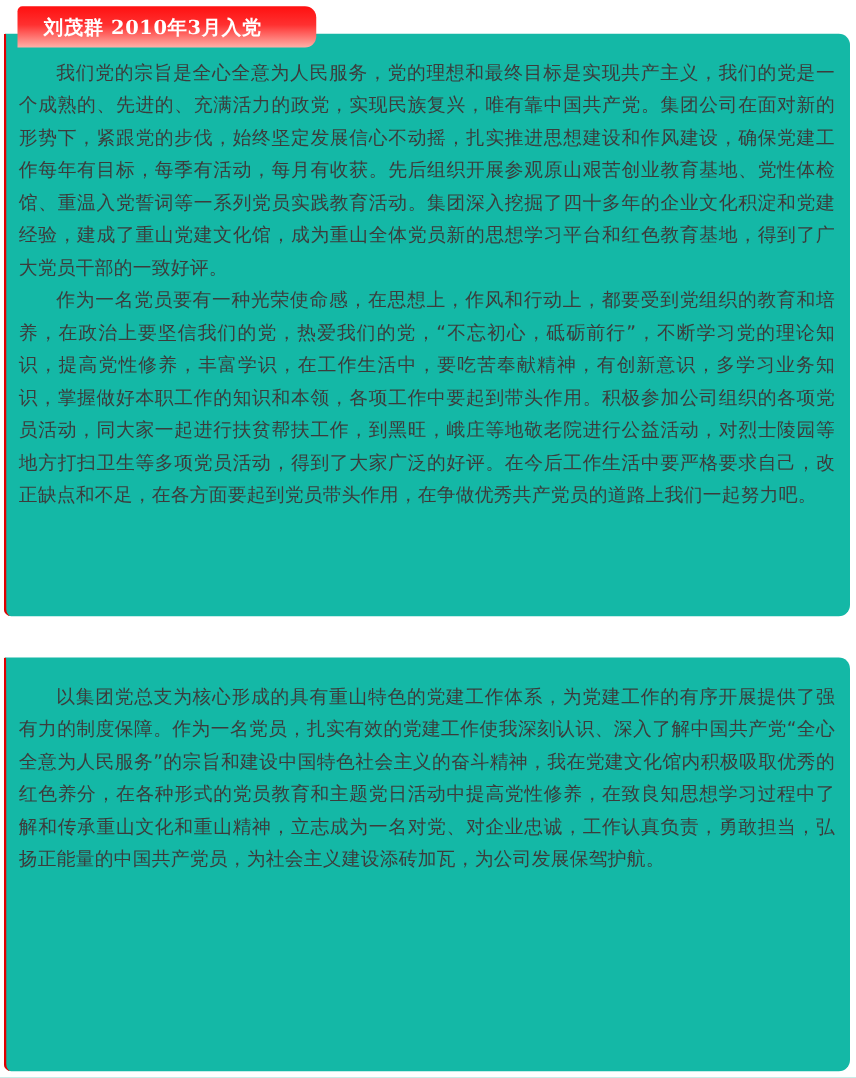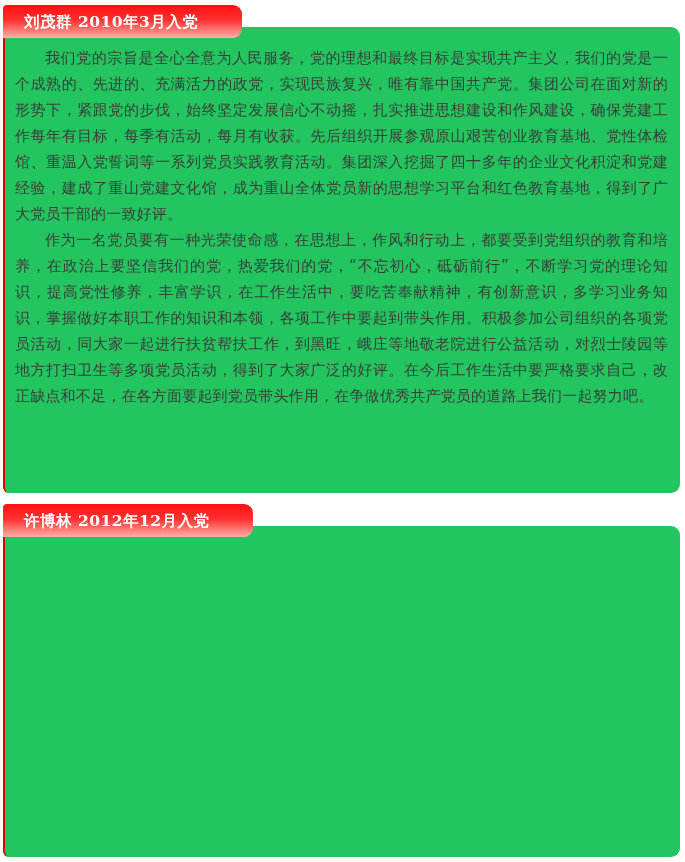--- a/index.html
+++ b/index.html
@@ -10,43 +10,43 @@
     position: absolute; left: 0; top: 0; height: 33px;
     border-radius: 4px 9px 9px 0;
     background: linear-gradient(to bottom, #ff1010 0%, #ff3030 45%, #ffb0a8 100%);
     color: #ffffff; font-family: "DejaVu Serif", "Liberation Serif", serif;
     font-size: 15.5px; font-weight: bold; line-height: 33px;
     padding-left: 21px; box-sizing: border-box; z-index: 2;
     letter-spacing: 0.5px;
   }
   .body {
     position: absolute; left: 0; right: 0; top: 22px; bottom: 0;
-    background: #22c55e;
+    background: #14b8a6;
     border-left: 2px solid #e00000;
     border-radius: 0 9px 9px 6px;
     box-sizing: border-box;
     padding: 18px 12px 0 10px;
   }
   .body p {
     margin: 0; color: #3c3c3c; font-size: 15px; line-height: 26px;
     text-indent: 2em; text-align: justify; letter-spacing: 0.2px;
   }
   #card1 { top: 5px; height: 488px; }
-  #card1 .tab { width: 239px; }
+  #card1 .tab { width: 239px; margin-left: 11px; }
   #card2 { top: 504px; height: 353px; }
   #card2 .tab { width: 250px; }
 </style>
 </head>
 <body>
 
 <div class="card" id="card1">
   <div class="tab">刘茂群  2010年3月入党</div>
   <div class="body">
     <p>我们党的宗旨是全心全意为人民服务，党的理想和最终目标是实现共产主义，我们的党是一个成熟的、先进的、充满活力的政党，实现民族复兴，唯有靠中国共产党。集团公司在面对新的形势下，紧跟党的步伐，始终坚定发展信心不动摇，扎实推进思想建设和作风建设，确保党建工作每年有目标，每季有活动，每月有收获。先后组织开展参观原山艰苦创业教育基地、党性体检馆、重温入党誓词等一系列党员实践教育活动。集团深入挖掘了四十多年的企业文化积淀和党建经验，建成了重山党建文化馆，成为重山全体党员新的思想学习平台和红色教育基地，得到了广大党员干部的一致好评。</p>
     <p>作为一名党员要有一种光荣使命感，在思想上，作风和行动上，都要受到党组织的教育和培养，在政治上要坚信我们的党，热爱我们的党，“不忘初心，砥砺前行”，不断学习党的理论知识，提高党性修养，丰富学识，在工作生活中，要吃苦奉献精神，有创新意识，多学习业务知识，掌握做好本职工作的知识和本领，各项工作中要起到带头作用。积极参加公司组织的各项党员活动，同大家一起进行扶贫帮扶工作，到黑旺，峨庄等地敬老院进行公益活动，对烈士陵园等地方打扫卫生等多项党员活动，得到了大家广泛的好评。在今后工作生活中要严格要求自己，改正缺点和不足，在各方面要起到党员带头作用，在争做优秀共产党员的道路上我们一起努力吧。</p>
   </div>
 </div>
 
 <div class="card" id="card2">
-  <div class="tab">许博林  2012年12月入党</div>
   <div class="body">
+    <p>以集团党总支为核心形成的具有重山特色的党建工作体系，为党建工作的有序开展提供了强有力的制度保障。作为一名党员，扎实有效的党建工作使我深刻认识、深入了解中国共产党“全心全意为人民服务”的宗旨和建设中国特色社会主义的奋斗精神，我在党建文化馆内积极吸取优秀的红色养分，在各种形式的党员教育和主题党日活动中提高党性修养，在致良知思想学习过程中了解和传承重山文化和重山精神，立志成为一名对党、对企业忠诚，工作认真负责，勇敢担当，弘扬正能量的中国共产党员，为社会主义建设添砖加瓦，为公司发展保驾护航。</p>
   </div>
 </div>
 
 </body></html>

